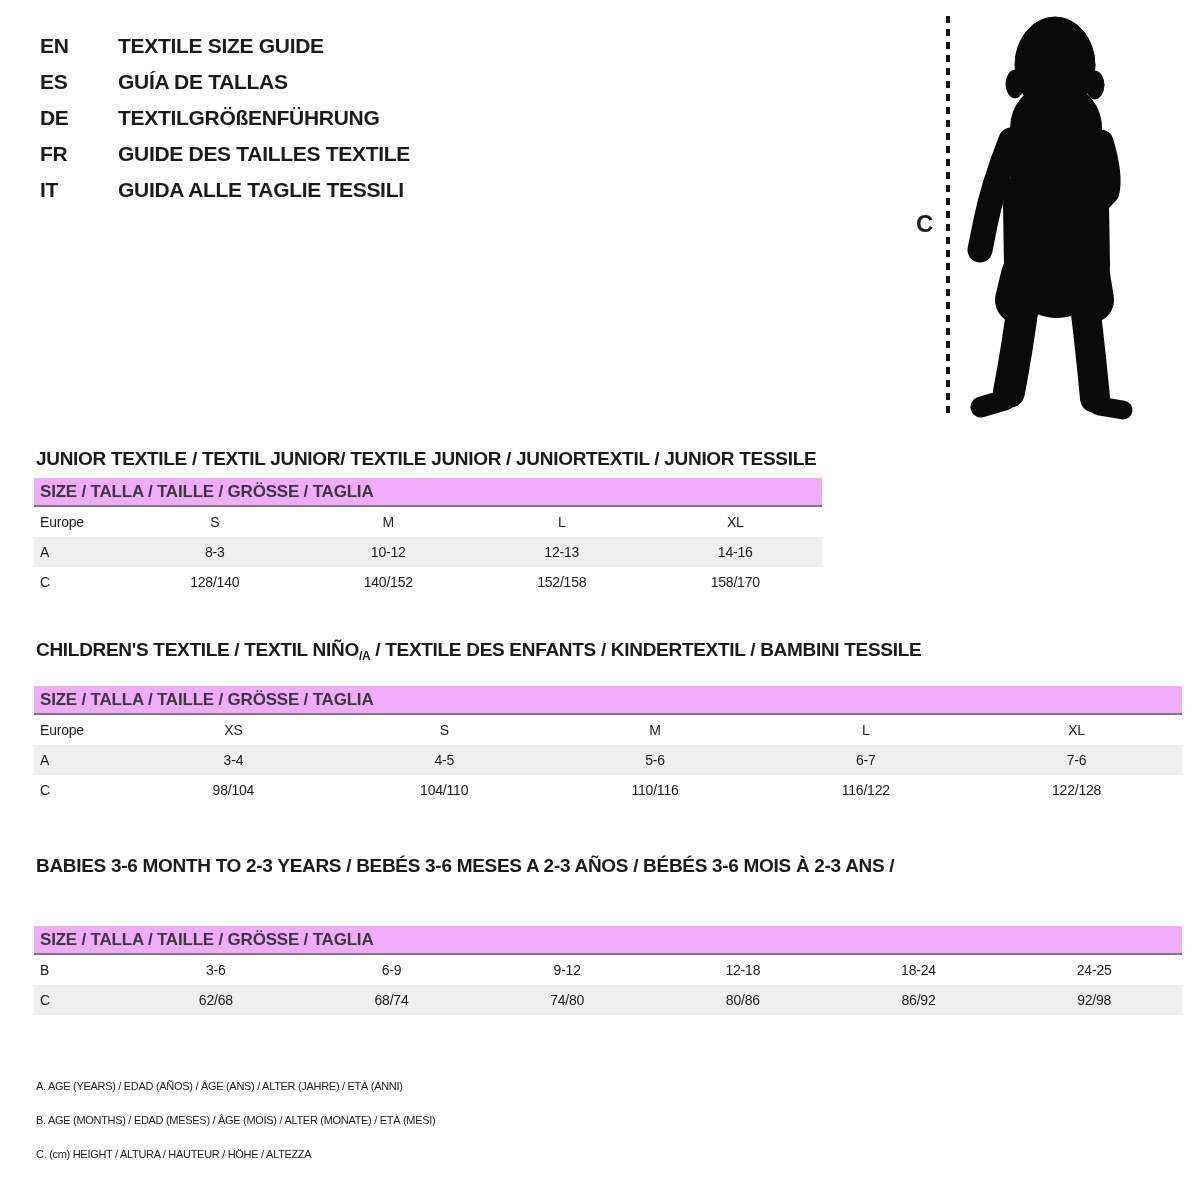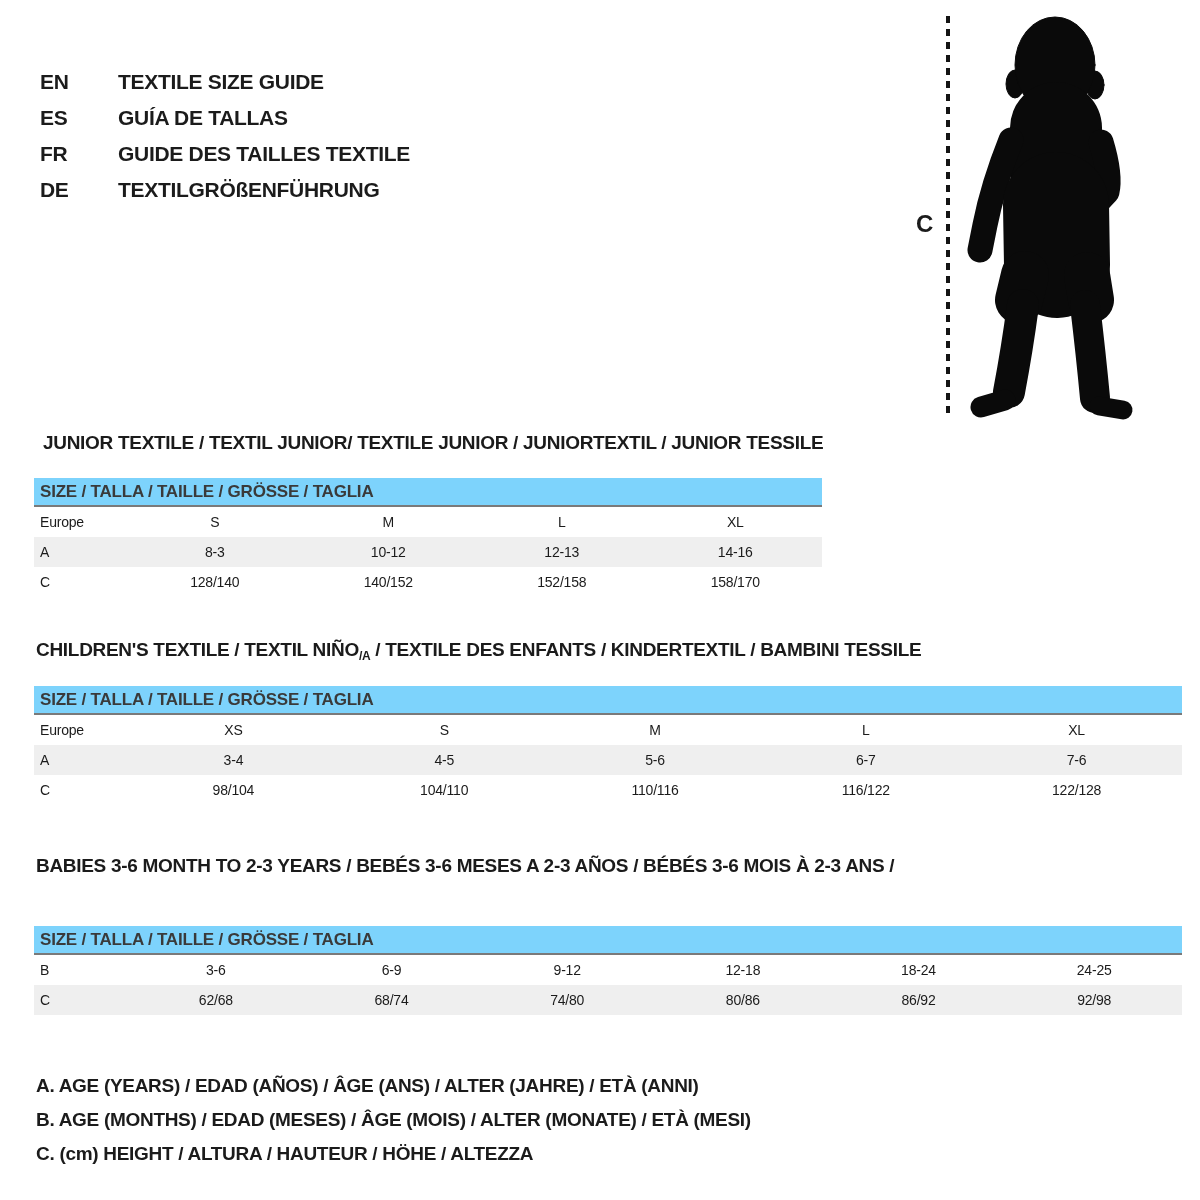--- a/index.html
+++ b/index.html
@@ -4,77 +4,81 @@
 <style>
   html,body{margin:0;padding:0;}
   body{
     width:1200px;height:1200px;position:relative;overflow:hidden;
     background:#ffffff;color:#1b1b1b;
     font-family:"Liberation Sans",sans-serif;
   }
   .page{position:absolute;inset:0;}
 
   
-  .lang-block{position:absolute;left:40px;top:28px;margin-top:36px;}
+  .lang-block{position:absolute;left:40px;top:28px;}
   .lang-row{display:flex;align-items:center;height:36px;
     font-weight:700;font-size:21px;letter-spacing:-0.3px;white-space:nowrap;}
   .lang-code{width:78px;}
 
   
   .fig-dash{position:absolute;left:946px;top:16px;width:4px;height:398px;
     background:repeating-linear-gradient(to bottom,#141414 0 7px,transparent 7px 13px);}
   .fig-label{position:absolute;left:916px;top:210px;font-weight:700;font-size:24px;}
   .fig-svg{position:absolute;left:955px;top:10px;}
 
   
   .section-heading{position:absolute;left:36px;font-weight:700;font-size:19px;
     letter-spacing:-0.3px;white-space:nowrap;}
-  #junior-heading{top:432px;margin-left:7px;}
+  #junior-heading{top:448px;}
   #children-heading{top:639px;}
   #babies-heading{top:847px;line-height:37px;}
   .subpart{font-size:12px;vertical-align:-4px;font-weight:700;}
 
   
   .size-table{position:absolute;left:34px;}
   #junior-table{top:478px;width:788px;}
   #children-table{top:686px;width:1148px;}
   #babies-table{top:926px;width:1148px;}
-  .size-bar{height:27px;background:#7dd3fc;border-bottom:2px solid #7a7a7a;
+  .size-bar{height:27px;background:#f0abfc;border-bottom:2px solid #7a7a7a;
     display:flex;align-items:center;padding-left:6px;
     font-weight:700;font-size:17px;color:#3a3a3a;letter-spacing:-0.2px;}
   .trow{display:flex;align-items:center;height:30px;font-size:14px;letter-spacing:-0.2px;}
   .trow.alt{background:#efefef;}
   .rlabel{width:88px;padding-left:6px;}
   .cell{flex:1;text-align:center;}
 
   
-  .footnotes{position:absolute;left:36px;top:1069px;font-weight:700;
-    font-size:19px;line-height:34px;letter-spacing:-0.3px;white-space:nowrap;}
+  .footnotes{position:absolute;left:36px;top:1069px;font-weight:400;
+    font-size:11px;line-height:34px;letter-spacing:-0.3px;white-space:nowrap;}
 </style>
 </head>
 <body>
 
 <div class="page">
 
   <div class="lang-block">
     <div class="lang-row">
       <span class="lang-code">EN</span>
       <span class="lang-title">TEXTILE SIZE GUIDE</span>
     </div>
     <div class="lang-row">
       <span class="lang-code">ES</span>
       <span class="lang-title">GUÍA DE TALLAS</span>
     </div>
     <div class="lang-row">
+      <span class="lang-code">DE</span>
+      <span class="lang-title">TEXTILGRÖßENFÜHRUNG</span>
+    </div>
+    <div class="lang-row">
       <span class="lang-code">FR</span>
       <span class="lang-title">GUIDE DES TAILLES TEXTILE</span>
     </div>
     <div class="lang-row">
-      <span class="lang-code">DE</span>
-      <span class="lang-title">TEXTILGRÖßENFÜHRUNG</span>
+      <span class="lang-code">IT</span>
+      <span class="lang-title">GUIDA ALLE TAGLIE TESSILI</span>
     </div>
   </div>
 
   <div class="fig-dash"></div>
   <div class="fig-label">C</div>
   <svg class="fig-svg" width="190" height="412" viewBox="0 0 190 412" aria-hidden="true">
     <g fill="#0a0a0a" stroke="#0a0a0a" stroke-linecap="round" stroke-linejoin="round">
 
       <ellipse cx="60" cy="74" rx="9" ry="14"></ellipse>
       <ellipse cx="140" cy="75" rx="9" ry="14"></ellipse>

